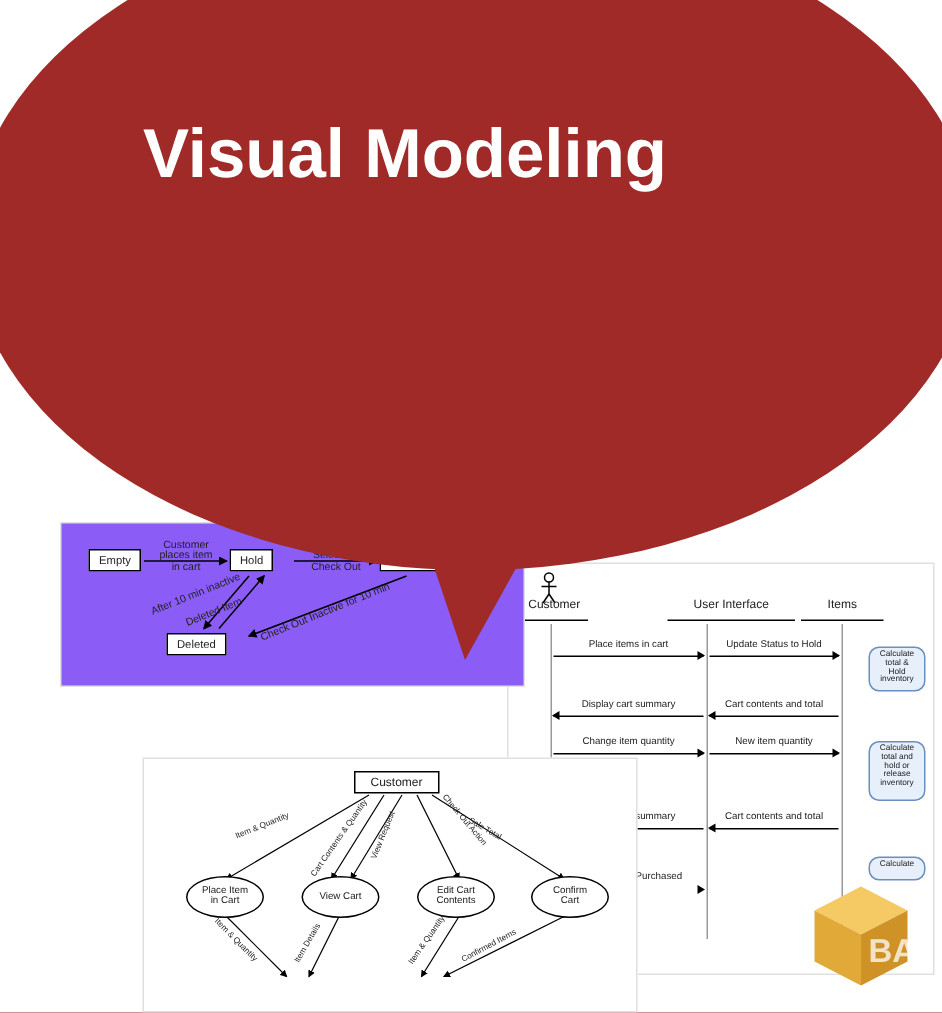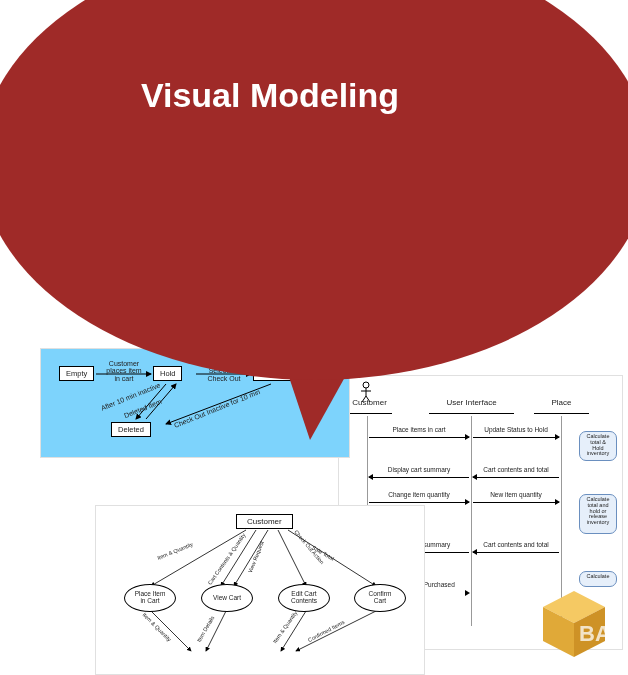--- a/index.html
+++ b/index.html
@@ -34,34 +34,34 @@
       z-index: 9;
     }
 
     .title {
       position: absolute;
       top: 75px;
       left: 0;
       width: 540px;
       text-align: center;
       color: #ffffff;
-      font-size: 34px;
+      font-size: 46px;
       font-weight: 800;
       line-height: 1.2;
       z-index: 11;
     }
 
     
     .diag-state {
       position: absolute;
       top: 348px;
       left: 40px;
       width: 310px;
       height: 110px;
-      background: #7dd3fc;
+      background: #8b5cf6;
       border: 1px solid #e0e0e0;
       z-index: 5;
       font-size: 7.5px;
       color: #222;
     }
     .state-box {
       position: absolute;
       border: 1px solid #000;
       background: #fff;
       padding: 2px 6px;
@@ -241,22 +241,22 @@
 
 <div class="diag-seq">
   <svg class="stickman" style="left:20px; top:5px;" viewBox="0 0 14 22">
     <circle cx="7" cy="4" r="3" fill="none" stroke="#000" stroke-width="1"></circle>
     <line x1="7" y1="7" x2="7" y2="15" stroke="#000" stroke-width="1"></line>
     <line x1="2" y1="10" x2="12" y2="10" stroke="#000" stroke-width="1"></line>
     <line x1="7" y1="15" x2="3" y2="21" stroke="#000" stroke-width="1"></line>
     <line x1="7" y1="15" x2="11" y2="21" stroke="#000" stroke-width="1"></line>
   </svg>
   <div class="seq-header" style="left:8px; width:45px;">Customer</div>
-  <div class="seq-header" style="left:90px; width:85px;">User Interface</div>
-  <div class="seq-header" style="left:195px; width:55px;">Place</div>
+  <div class="seq-header" style="left:106px; width:85px;">User Interface</div>
+  <div class="seq-header" style="left:195px; width:55px;">Items</div>
 
   <div class="seq-lane-line" style="left:28px;"></div>
   <div class="seq-lane-line" style="left:132px;"></div>
   <div class="seq-lane-line" style="left:222px;"></div>
 
   <div class="seq-msg" style="left:30px; top:50px; width:100px;">Place items in cart</div>
   <div class="seq-msg" style="left:134px; top:50px; width:86px;">Update Status to Hold</div>
 
   <div class="seq-msg back" style="left:30px; top:90px; width:100px;">Display cart summary</div>
   <div class="seq-msg back" style="left:134px; top:90px; width:86px;">Cart contents and total</div>

